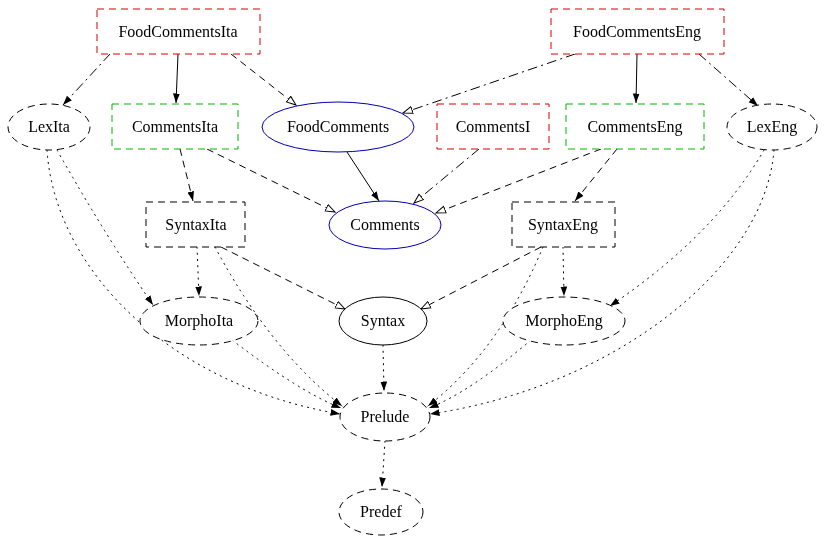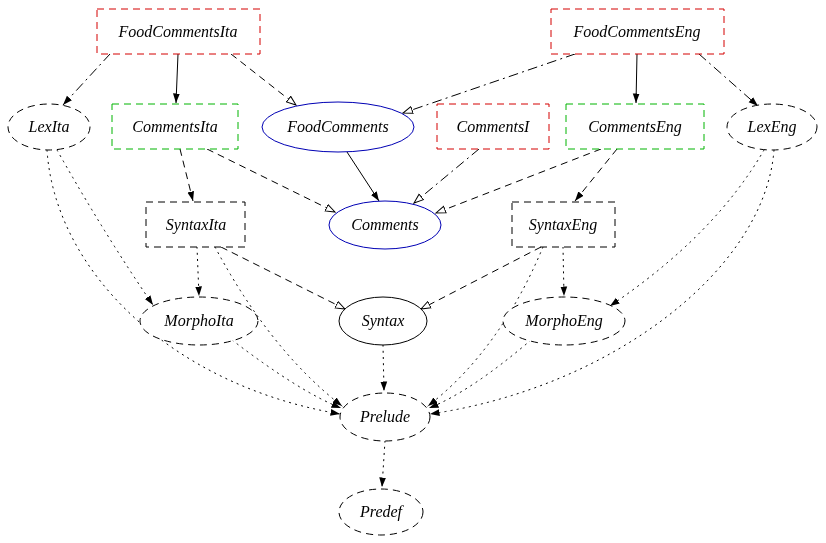--- a/index.html
+++ b/index.html
@@ -6,21 +6,20 @@
     margin: 0;
     padding: 0;
     background: #ffffff;
   }
   .canvas {
     position: relative;
     width: 826px;
     height: 543px;
     background: #ffffff;
     font-family: "Liberation Serif", serif;
-    font-style: italic;
   }
   svg { display: block; }
   .node-shape {
     fill: #ffffff;
     stroke-width: 1;
   }
   .border-dashed { stroke-dasharray: 7 5; }
   .border-solid  { stroke-dasharray: none; }
   .c-red   { stroke: #d40000; }
   .c-green { stroke: #00b400; }

